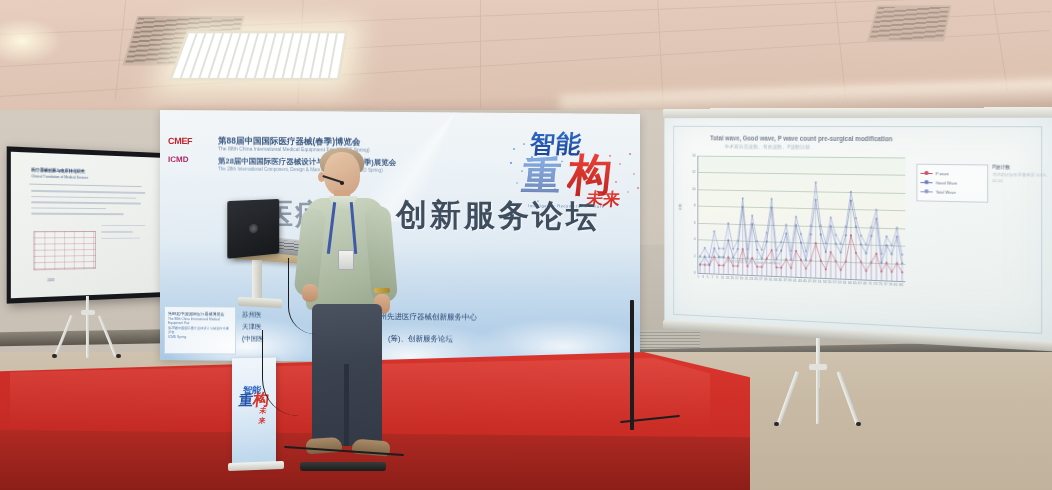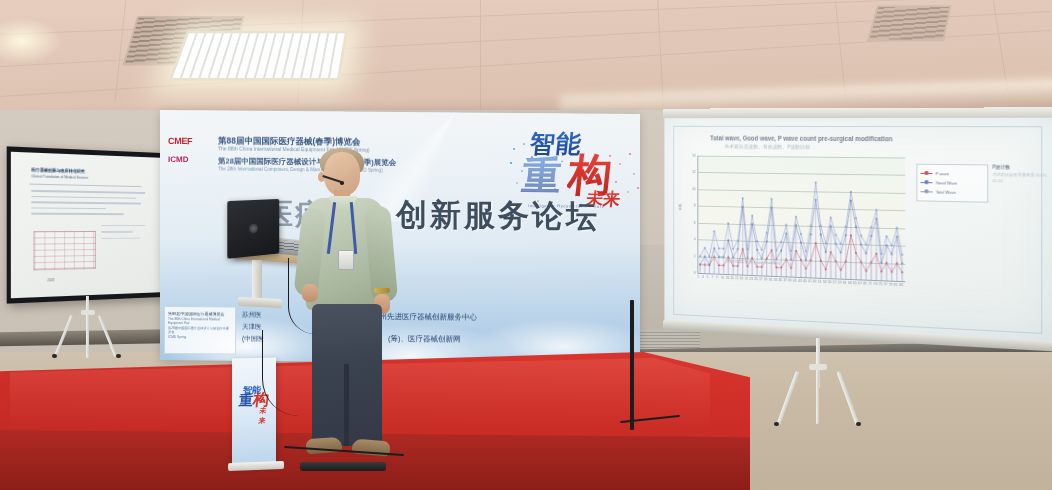--- a/index.html
+++ b/index.html
@@ -365,21 +365,21 @@
     <div class="spon-card blur-soft">
       <div class="sc-t">第88届中国国际医疗器械博览会</div>
       <div class="sc-s">The 88th China International Medical Equipment Fair</div>
       <div class="sc-s">第28届中国国际医疗器械设计与制造技术展览会</div>
       <div class="sc-s">ICMD Spring</div>
     </div>
     <div class="spon-col blur-soft" style="left:82px;top:198px;">苏州医</div>
     <div class="spon-col blur-soft" style="left:82px;top:210px;">天津医</div>
     <div class="spon-col blur-soft" style="left:82px;top:222px;">(中国医</div>
     <div class="spon-right blur-soft" style="left:212px;top:200px;">苏州先进医疗器械创新服务中心</div>
-    <div class="spon-right blur-soft" style="left:228px;top:222px;">(筹)、医疗器械创新网</div>
+    <div class="spon-right blur-soft" style="left:228px;top:222px;">(筹)、创新服务论坛</div>
   </div>
 
   <div class="rscreen-wrap">
     <div class="rscreen-top"></div>
     <div class="rscreen">
 
       <div class="slide">
         <div class="sl-title">Total wave, Good wave, P wave count pre-surgical modification</div>
         <div class="sl-sub">手术前后总波数、有效波数、P波数比较</div>
 

